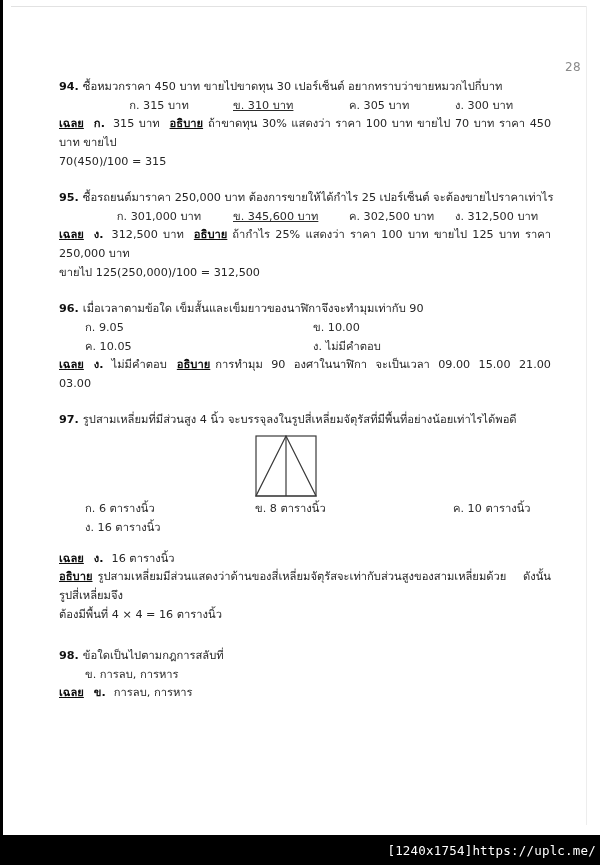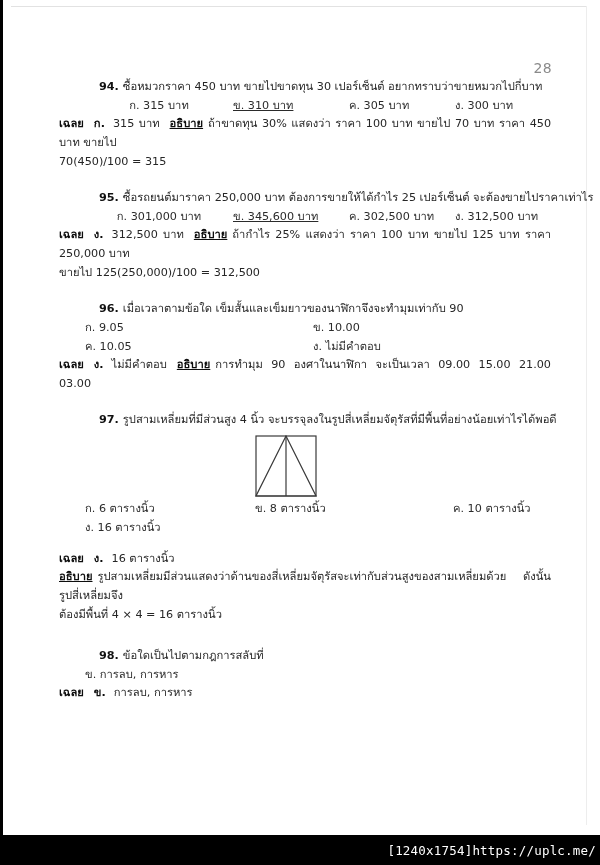--- a/index.html
+++ b/index.html
@@ -36,43 +36,42 @@
     top: 6px;
     right: 13px;
     bottom: 40px;
     width: 1px;
     background: #ededed;
   }
 
   .page-number {
     position: absolute;
     top: 60px;
-    right: 48px;
-    font-size: 14px;
+    right: 19px;
+    font-size: 12px;
     color: #8a8a8a;
     letter-spacing: 0.4px;
   }
 
   .body-col {
     position: absolute;
     left: 56px;
     top: 78px;
     width: 492px;
   }
 
   .qblock {
     margin-bottom: 17px;
   }
 
   .qline {
     font-size: 11.2px;
     color: #262626;
     line-height: 1.62;
     white-space: nowrap;
-    margin-left: 40px;
   }
   .qnum {
     font-weight: bold;
     color: #111111;
     margin-right: 4px;
   }
 
   .opt-row {
     display: flex;
     font-size: 11.2px;
@@ -96,20 +95,21 @@
 
   .ans-line {
     font-size: 11.2px;
     color: #262626;
     line-height: 1.68;
     text-align: justify;
   }
   .ans-label {
     font-weight: bold;
     color: #0d0d0d;
+    text-decoration: underline;
   }
   .ans-choice {
     font-weight: bold;
     color: #0d0d0d;
     margin-right: 3px;
   }
   .explain-label {
     font-weight: bold;
     text-decoration: underline;
     color: #0d0d0d;

